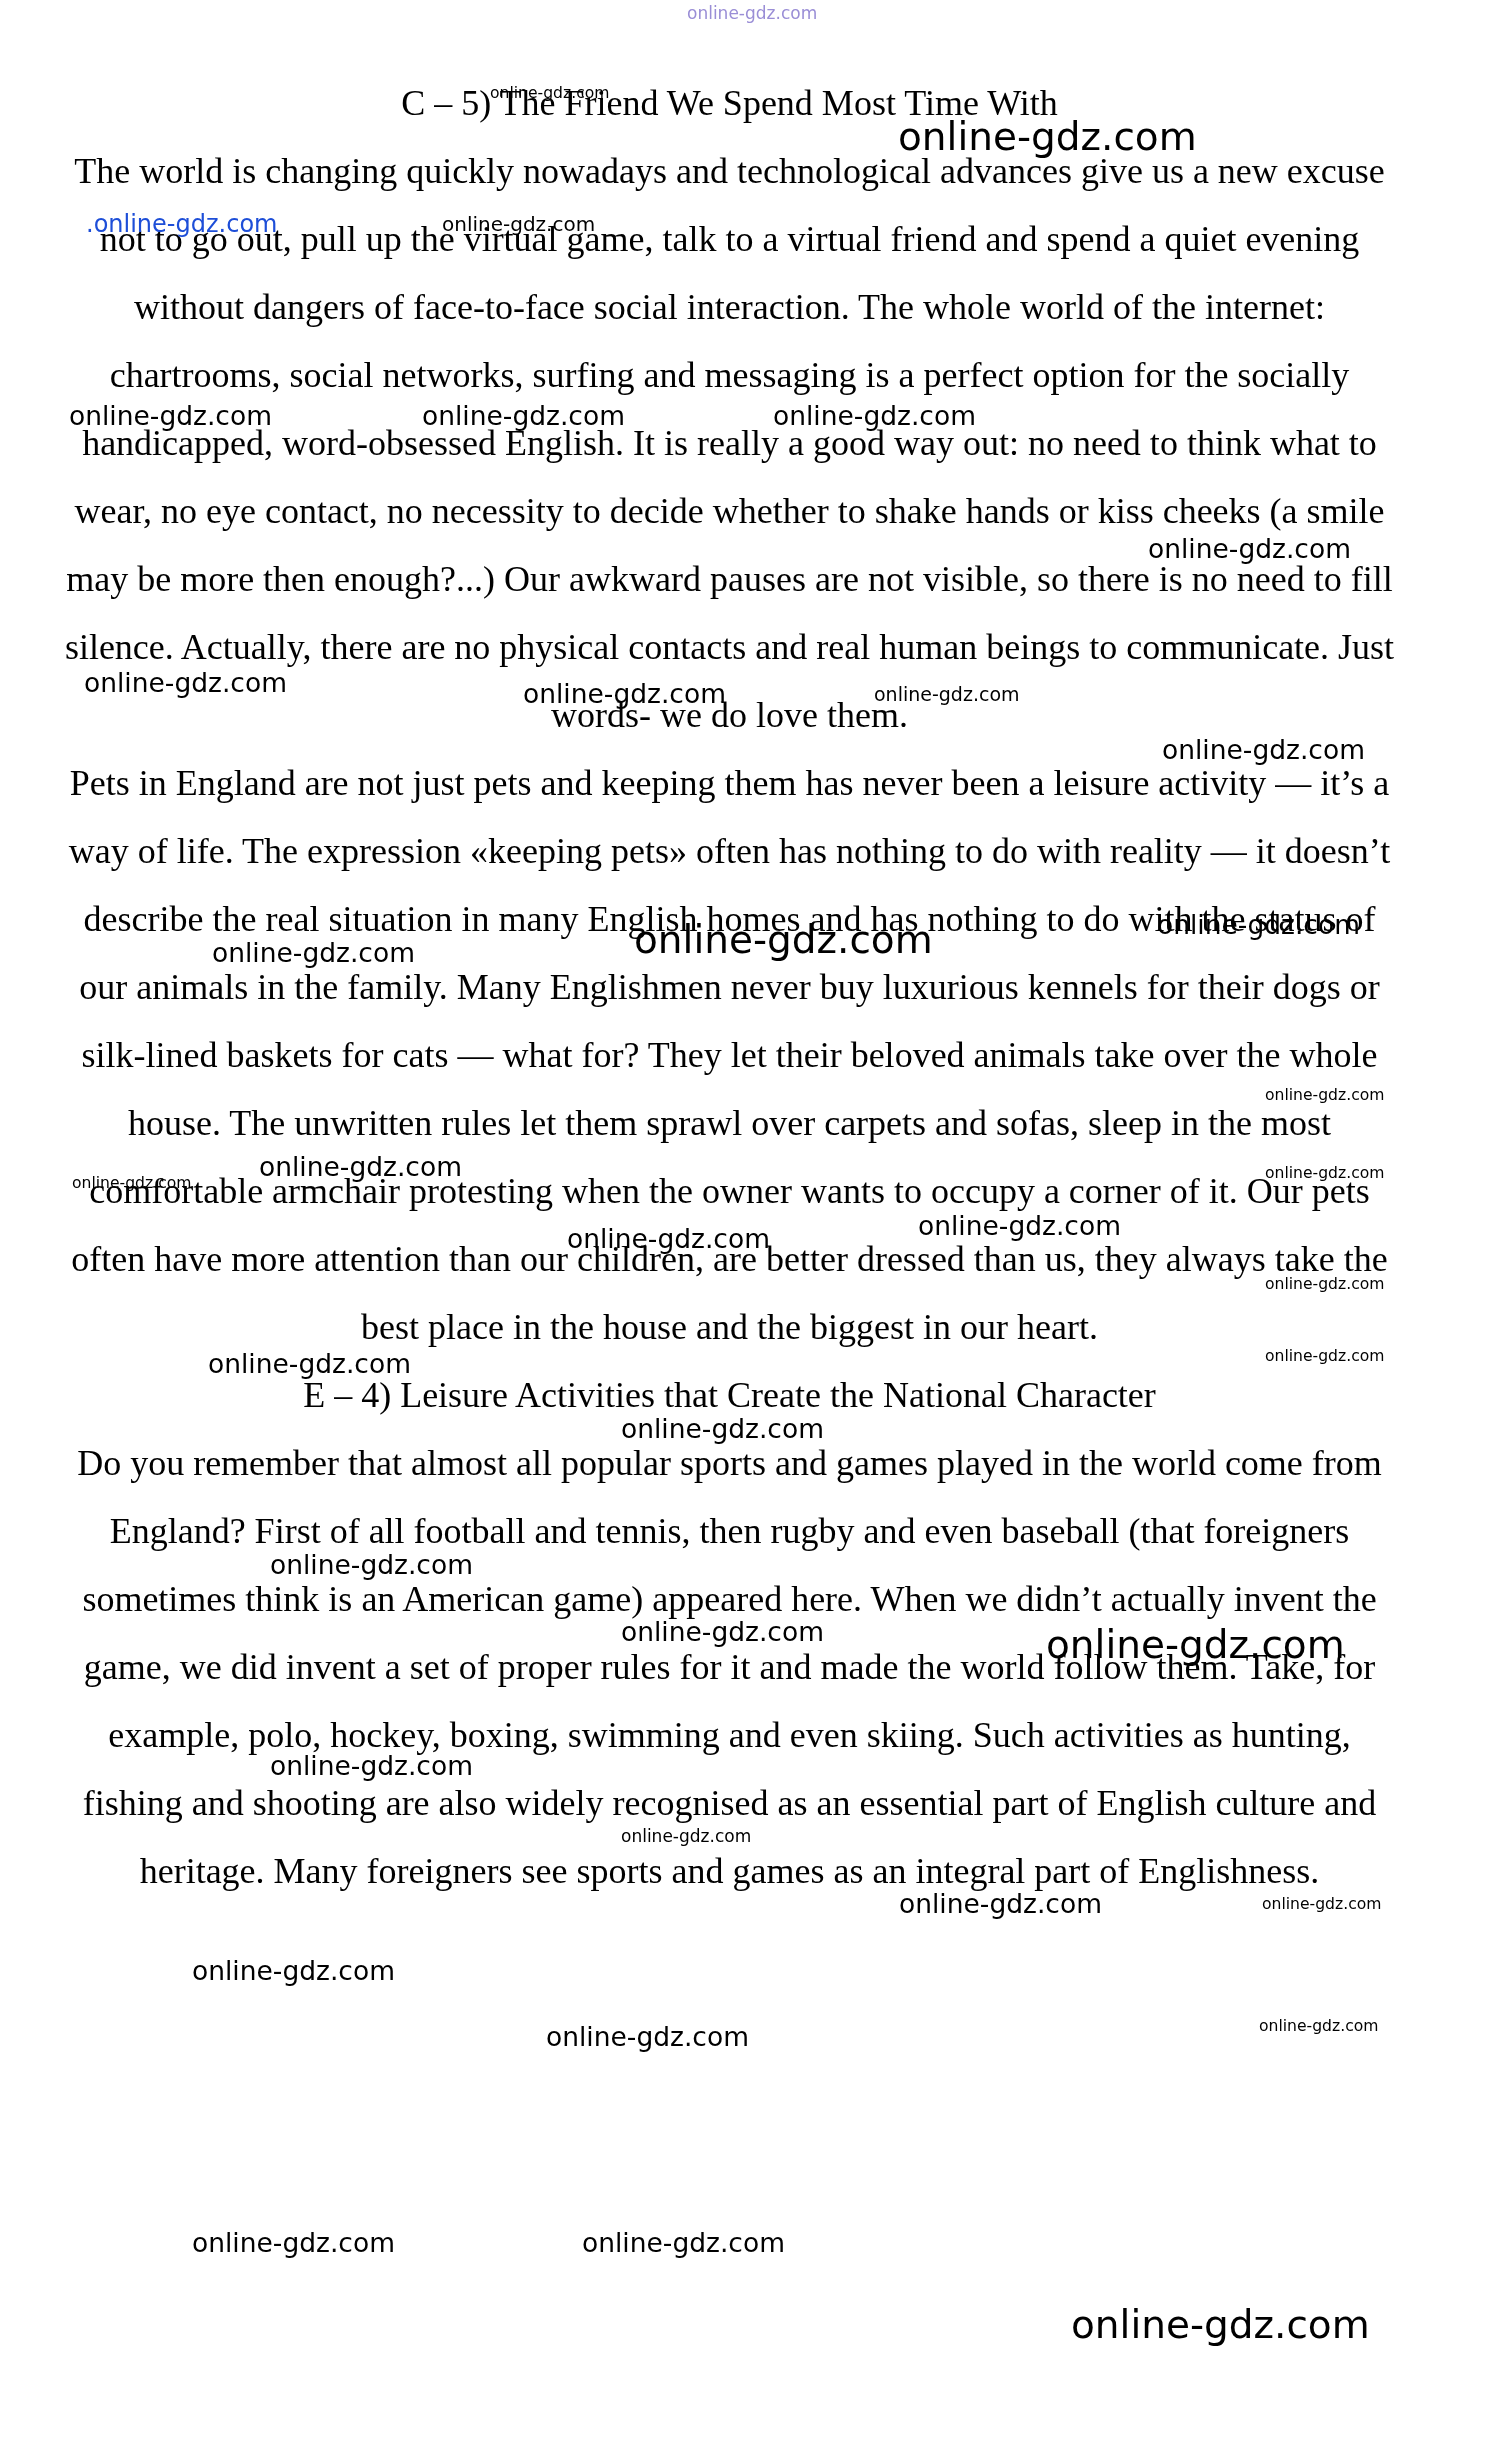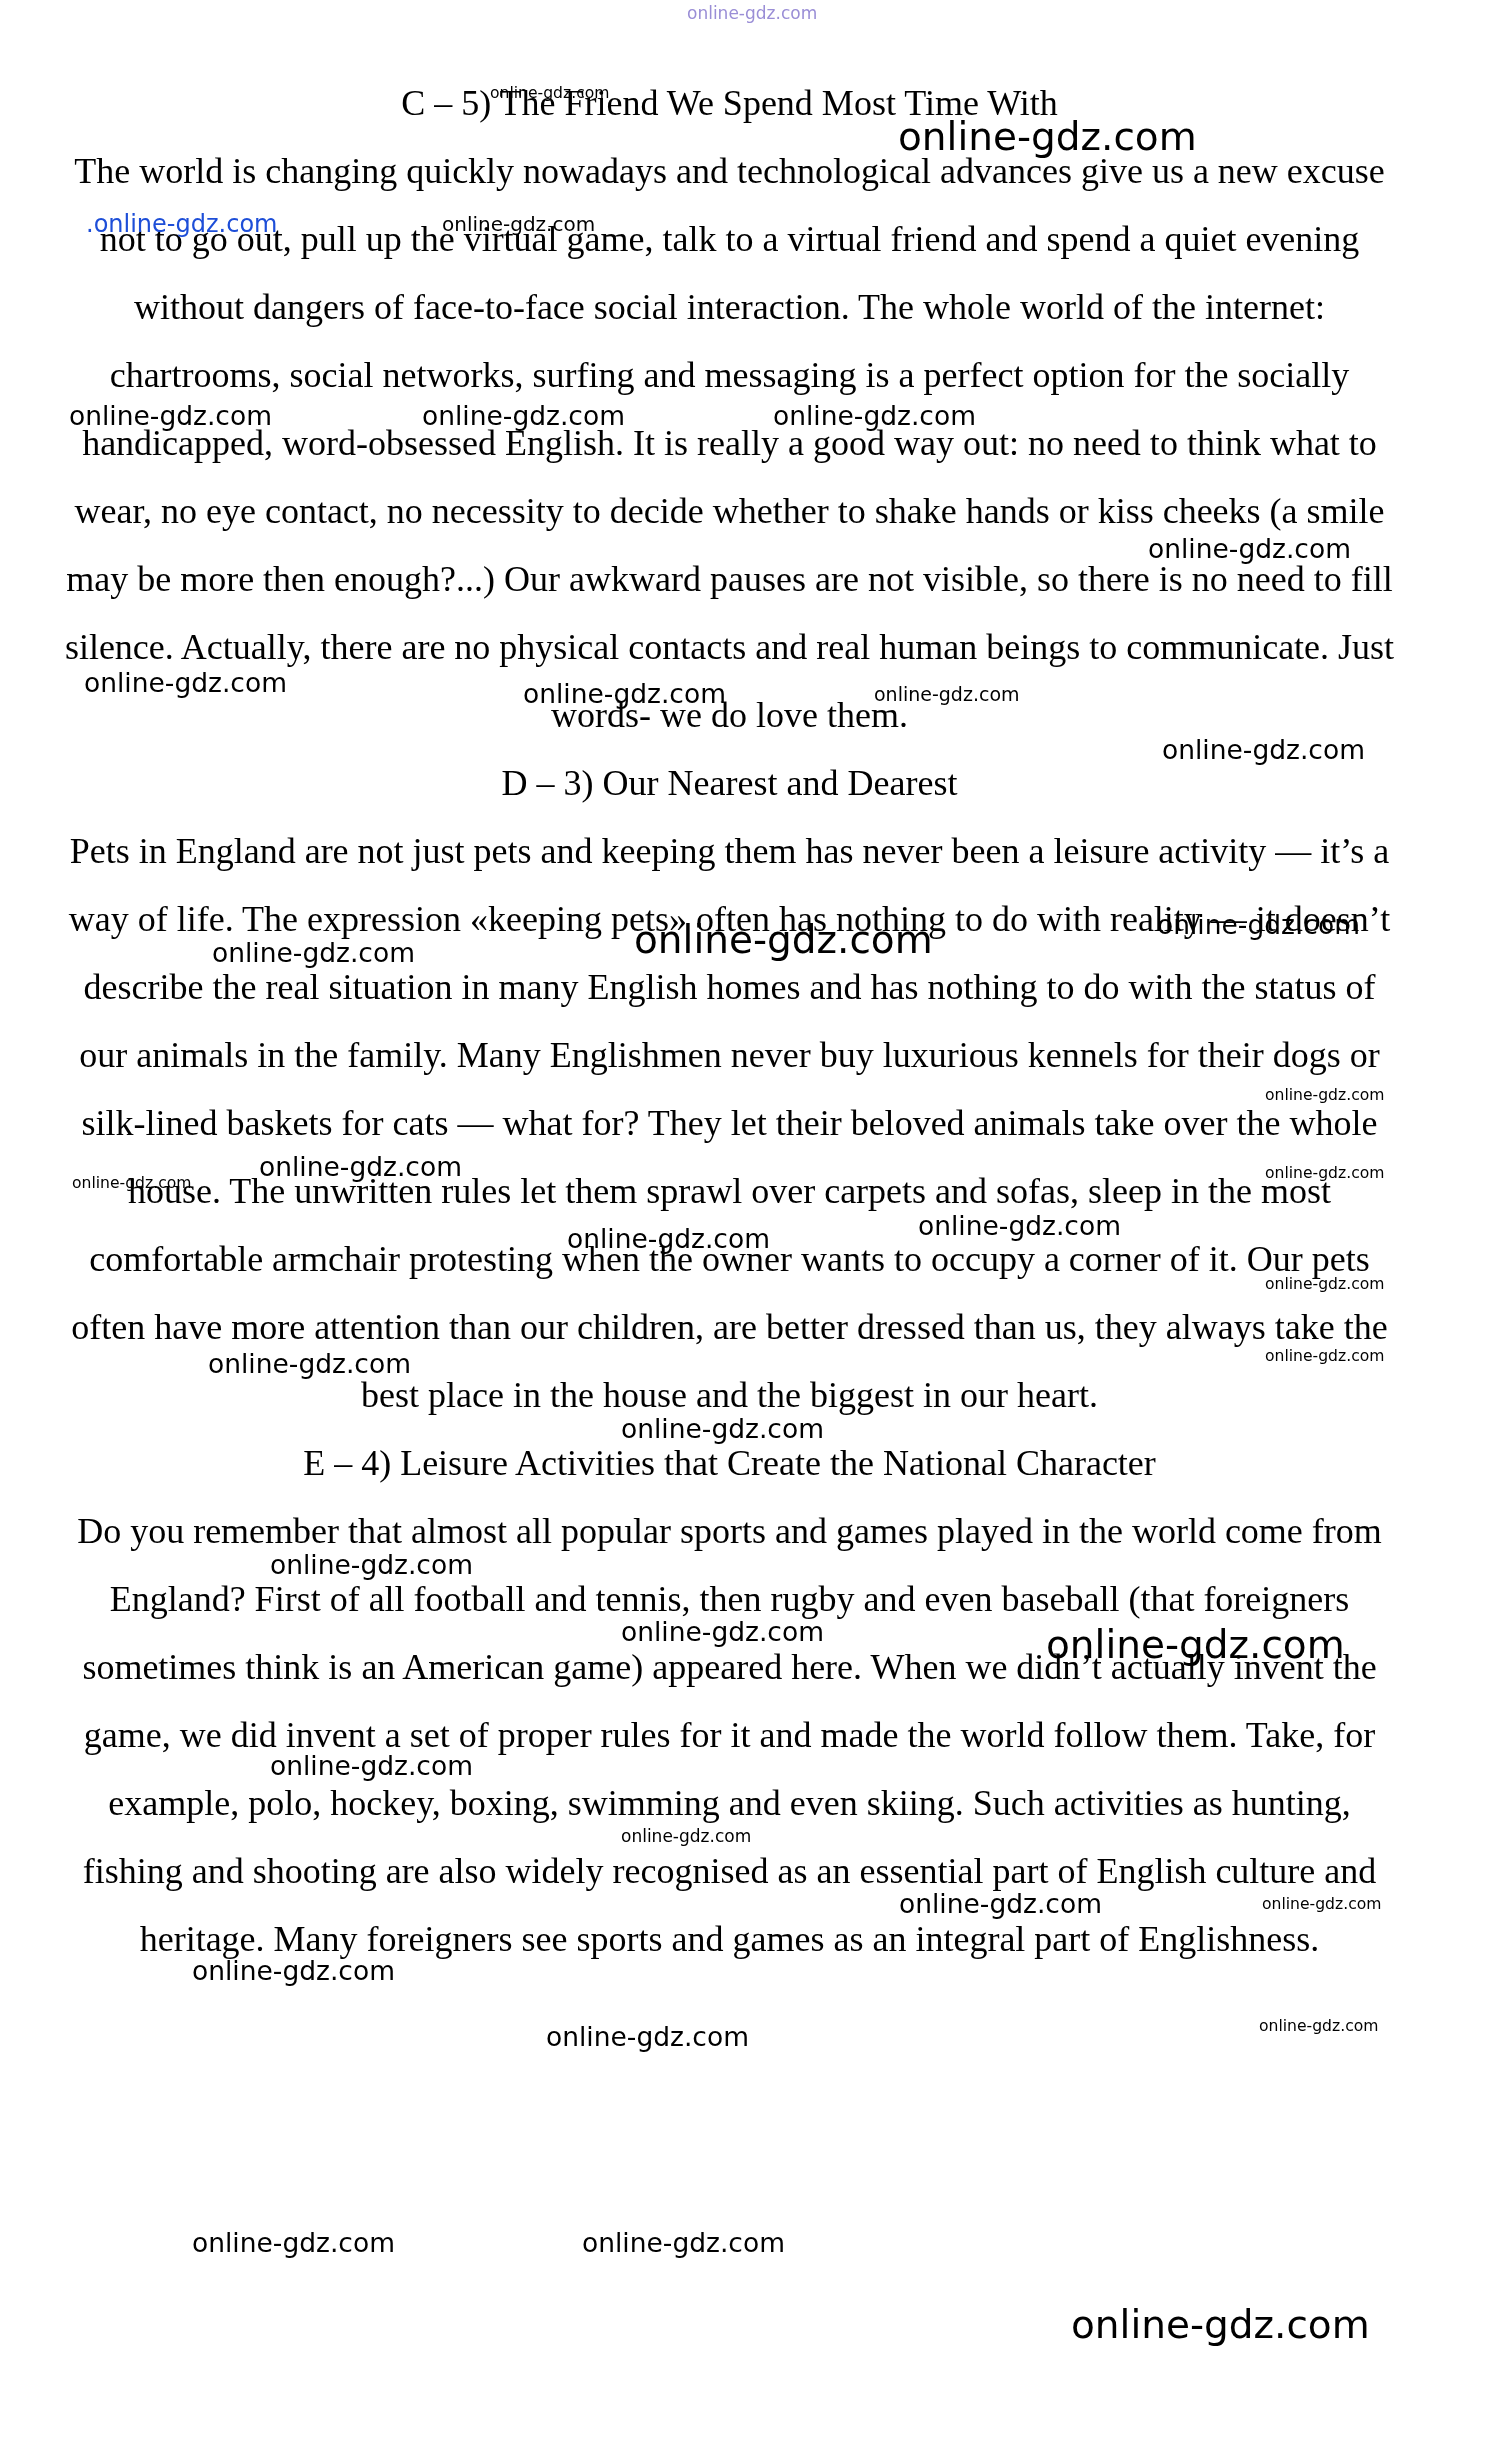--- a/index.html
+++ b/index.html
@@ -82,19 +82,18 @@
       <span class="watermark" style="left: 192px; top: 1958px; font-size: 26.5px; color: rgb(0, 0, 0);">online-gdz.com</span>
       <span class="watermark" style="left: 546px; top: 2024px; font-size: 26.5px; color: rgb(0, 0, 0);">online-gdz.com</span>
       <span class="watermark" style="left: 1259px; top: 2019px; font-size: 15.6px; color: rgb(0, 0, 0);">online-gdz.com</span>
       <span class="watermark" style="left: 192px; top: 2230px; font-size: 26.5px; color: rgb(0, 0, 0);">online-gdz.com</span>
       <span class="watermark" style="left: 582px; top: 2230px; font-size: 26.5px; color: rgb(0, 0, 0);">online-gdz.com</span>
       <span class="watermark" style="left: 1071px; top: 2305px; font-size: 39px; color: rgb(0, 0, 0);">online-gdz.com</span>
     </div>
   <div class="content" id="sections">
       <div class="heading">C – 5) The Friend We Spend Most Time With</div>
       <div class="paragraph">The world is changing quickly nowadays and technological advances give us a new excuse not to go out, pull up the virtual game, talk to a virtual friend and spend a quiet evening without dangers of face-to-face social interaction. The whole world of the internet: chartrooms, social networks, surfing and messaging is a perfect option for the socially handicapped, word-obsessed English. It is really a good way out: no need to think what to wear, no eye contact, no necessity to decide whether to shake hands or kiss cheeks (a smile may be more then enough?...) Our awkward pauses are not visible, so there is no need to fill silence. Actually, there are no physical contacts and real human beings to communicate. Just words- we do love them.</div>
-      <div class="heading">D – 3) Our Nearest and Dearest</div>
       <div class="paragraph">Pets in England are not just pets and keeping them has never been a leisure activity — it’s a way of life. The expression «keeping pets» often has nothing to do with reality — it doesn’t describe the real situation in many English homes and has nothing to do with the status of our animals in the family. Many Englishmen never buy luxurious kennels for their dogs or silk-lined baskets for cats — what for? They let their beloved animals take over the whole house. The unwritten rules let them sprawl over carpets and sofas, sleep in the most comfortable armchair protesting when the owner wants to occupy a corner of it. Our pets often have more attention than our children, are better dressed than us, they always take the best place in the house and the biggest in our heart.</div>
       <div class="heading">E – 4) Leisure Activities that Create the National Character</div>
       <div class="paragraph">Do you remember that almost all popular sports and games played in the world come from England? First of all football and tennis, then rugby and even baseball (that foreigners sometimes think is an American game) appeared here. When we didn’t actually invent the game, we did invent a set of proper rules for it and made the world follow them. Take, for example, polo, hockey, boxing, swimming and even skiing. Such activities as hunting, fishing and shooting are also widely recognised as an essential part of English culture and heritage. Many foreigners see sports and games as an integral part of Englishness.</div>
     </div>
 </div>
 
 
 </body></html>

